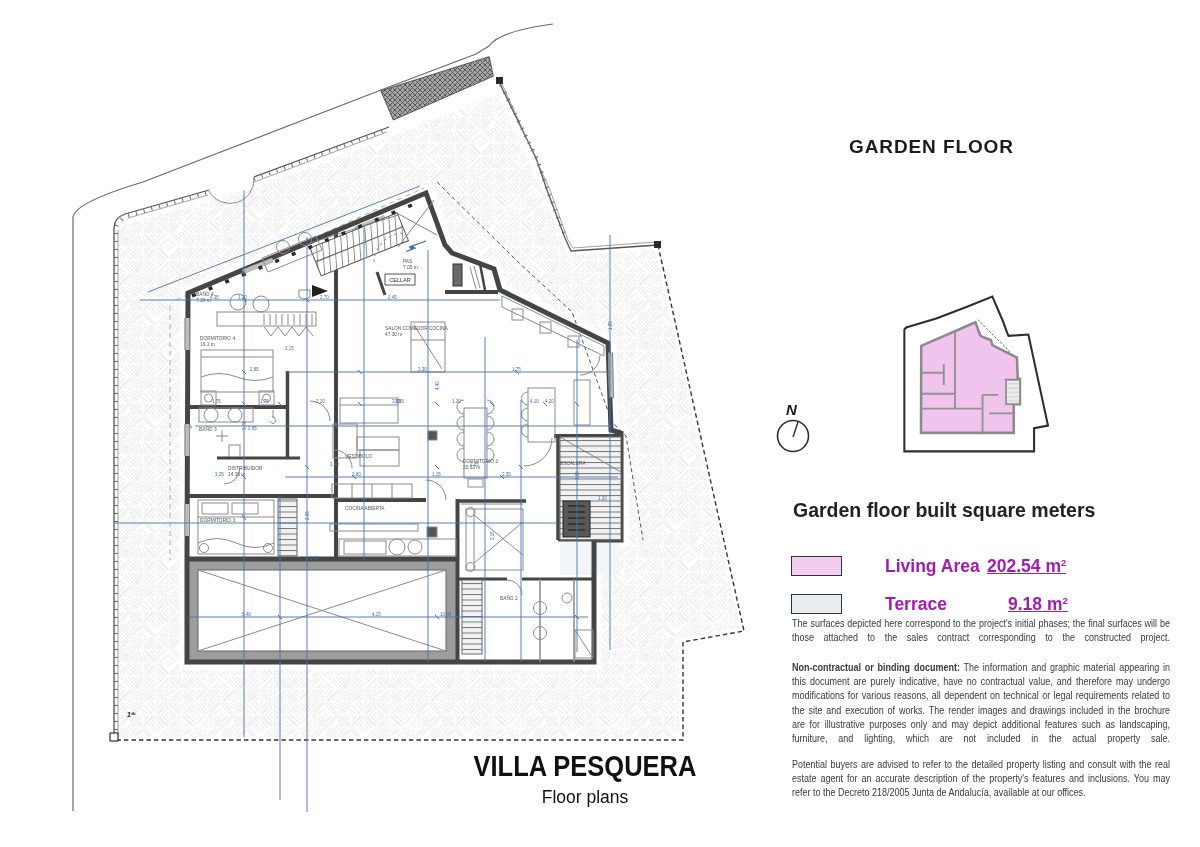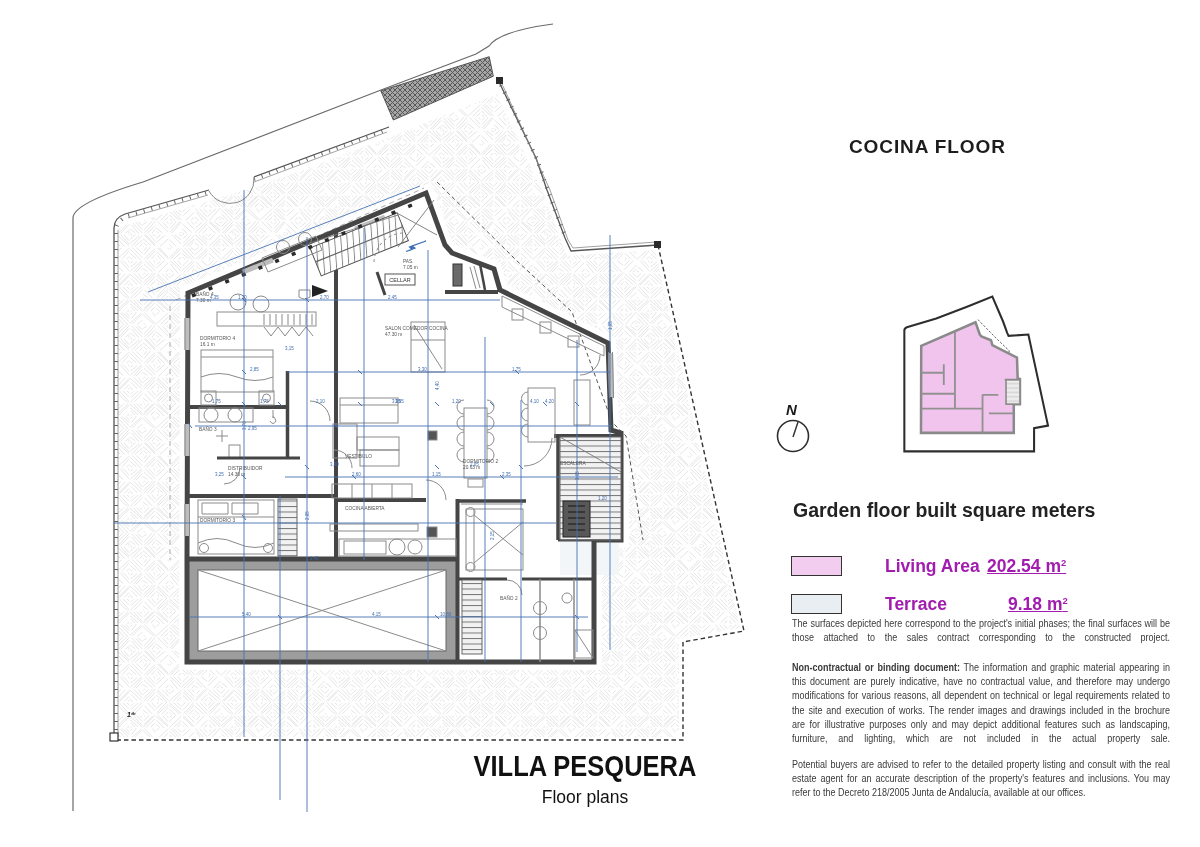--- a/index.html
+++ b/index.html
@@ -340,21 +340,21 @@
   <path d="M187,407 L287,407 M187,496 L336,496 M336,232 L336,559 M187,559 L457,559 M457,499 L457,662 M457,501 L526,501 M485,579 L594,579 M554,436 L621,436 M287,371 L287,459"></path>
  </g>
  <rect x="560" y="437" width="61" height="103" fill="url(#hsteps)" stroke="#8a8a8a" stroke-width="7"></rect>
 </g>
 
 <circle cx="793" cy="436" r="15.5" fill="#fff" stroke="#2e2e2e" stroke-width="1.6"></circle>
 <path d="M798,422 L793,437" stroke="#2e2e2e" stroke-width="1.4" fill="none"></path>
 <text x="786" y="415" font-size="15" font-weight="bold" font-style="italic" fill="#1a1a1a">N</text>
 </svg>
 
-<div class="abs" id="gardenfloor">COCINA FLOOR</div>
+<div class="abs" id="gardenfloor">GARDEN FLOOR</div>
 <div class="abs" id="h2">Garden floor built square meters</div>
 
 <div class="abs legrow" style="top:546px;height:22px;">
   <div class="sw" style="background:#f2cdf0;"></div>
   <div class="lt">Living Area</div>
   <div class="lv">202.54 m<sup>2</sup></div>
 </div>
 <div class="abs legrow" style="top:584px;height:22px;">
   <div class="sw" style="background:#e9eef2;"></div>
   <div class="lt">Terrace</div>

